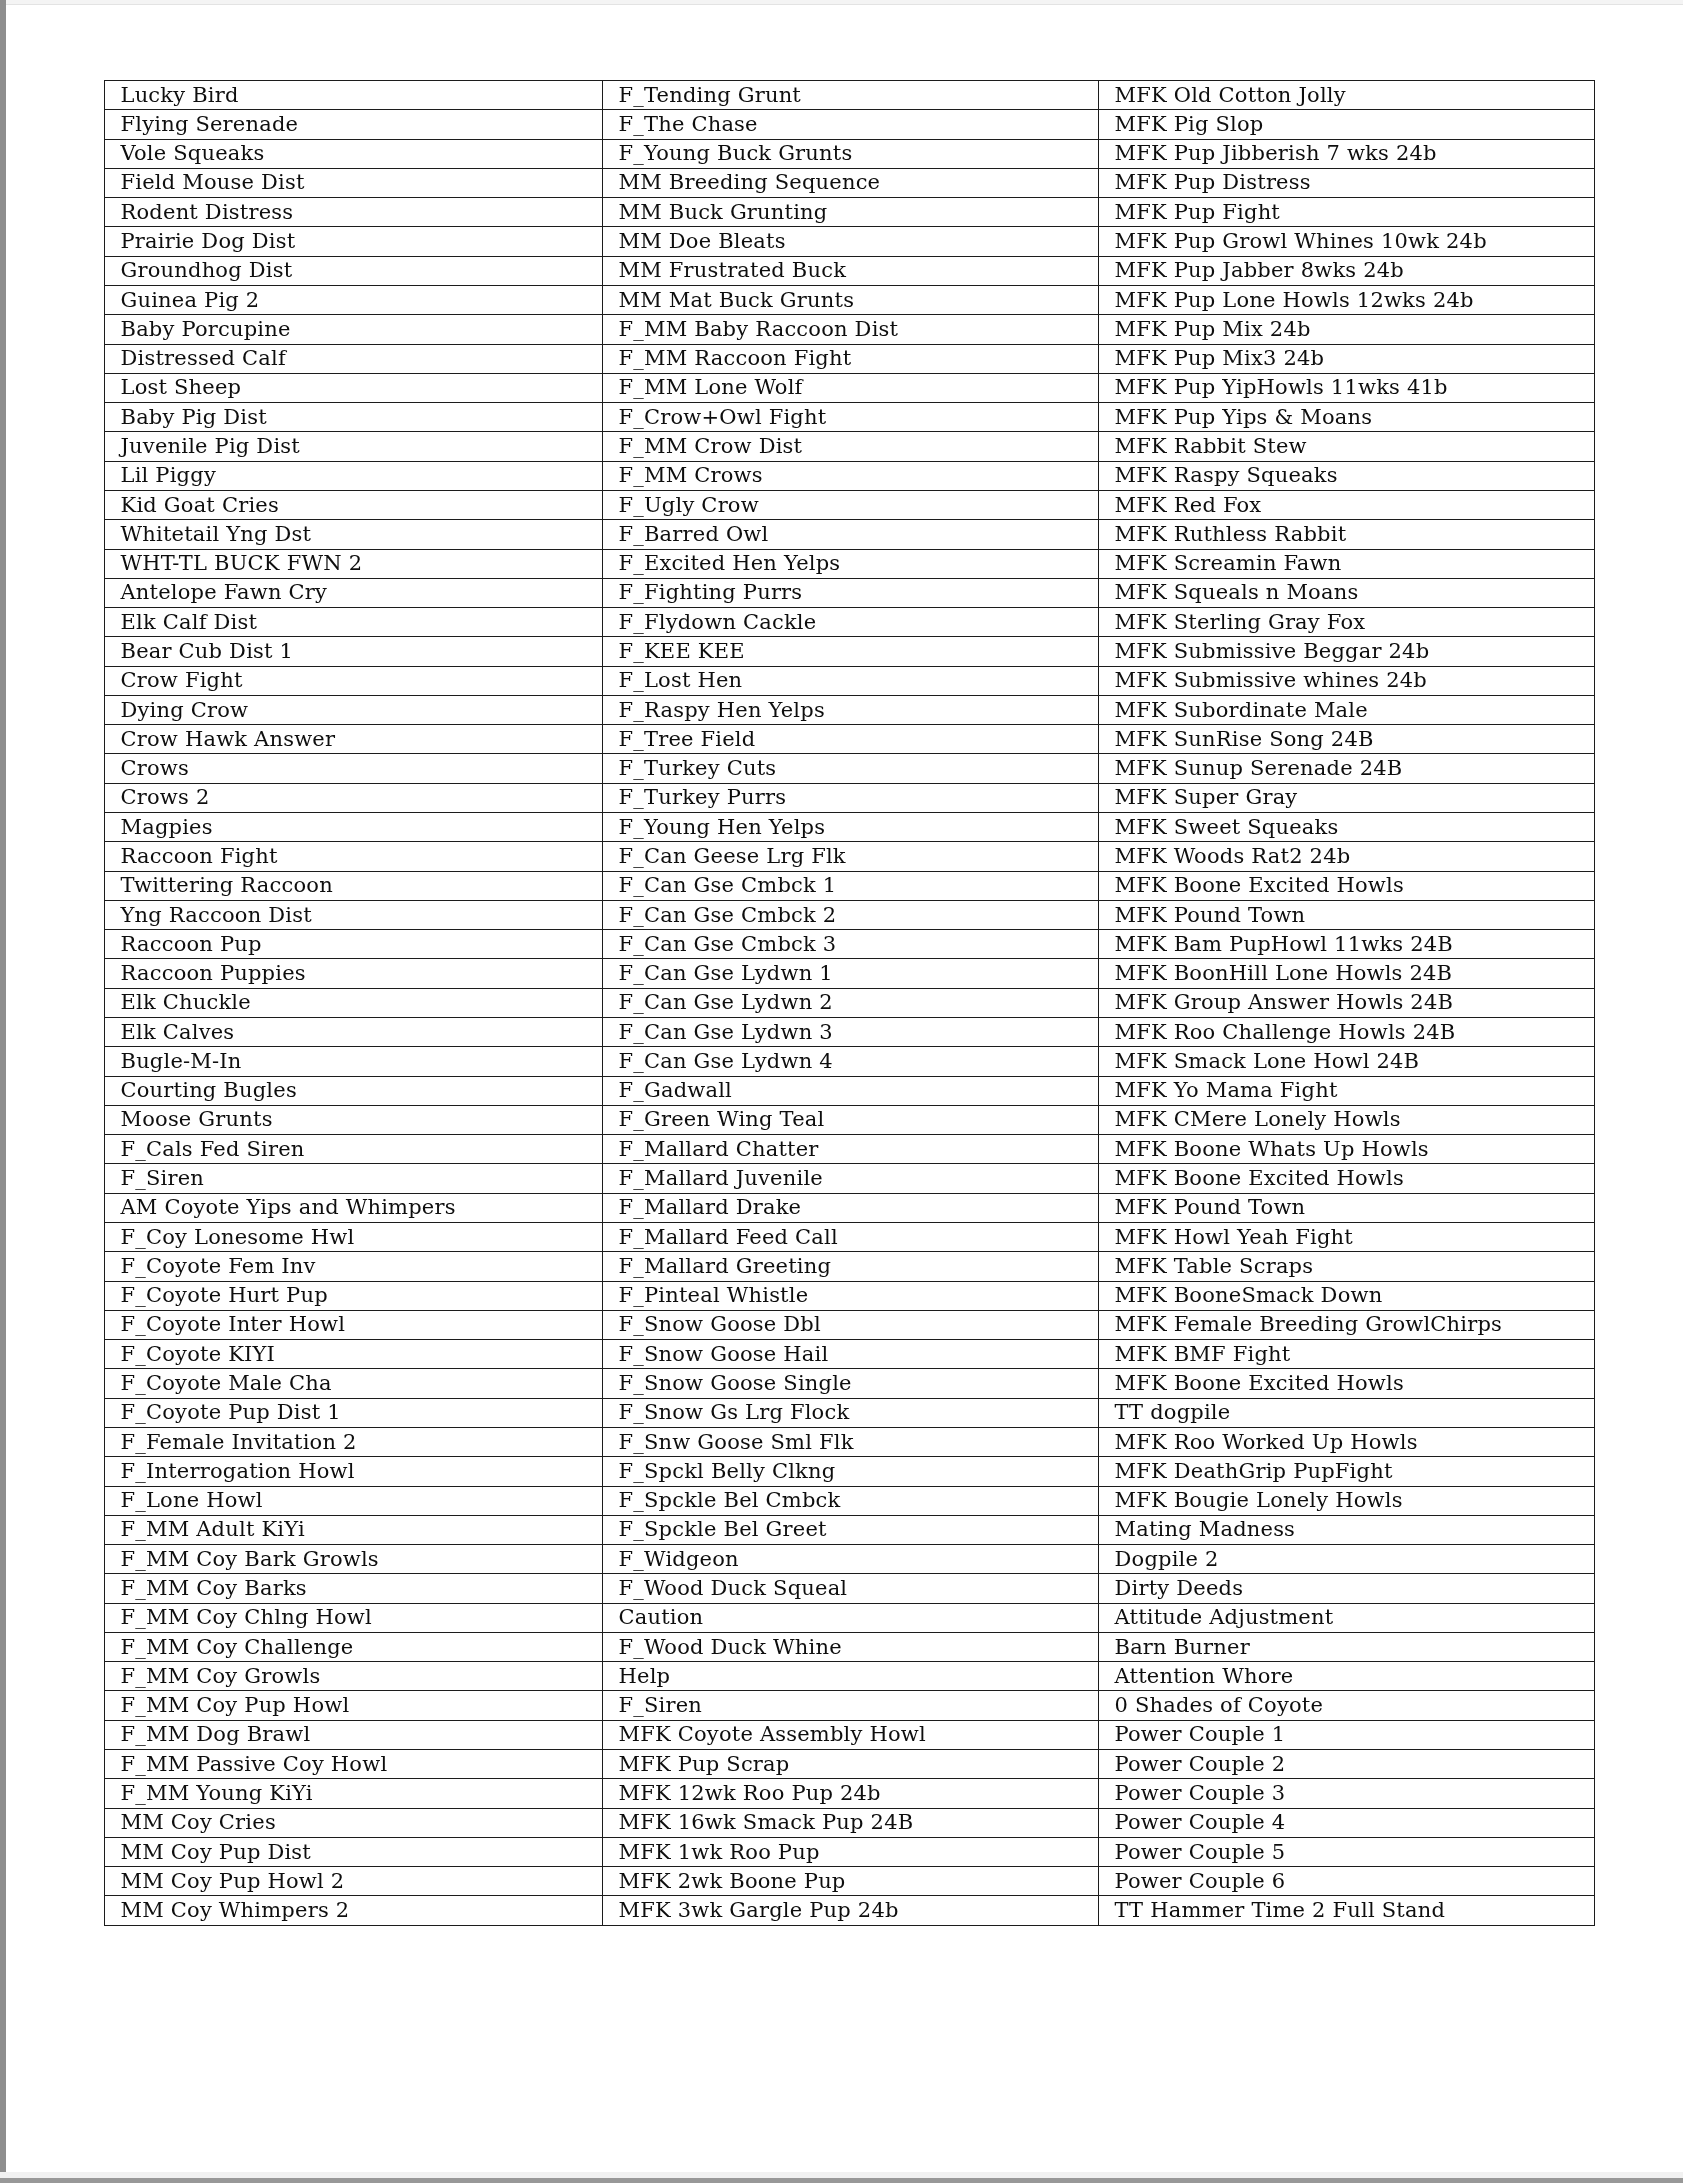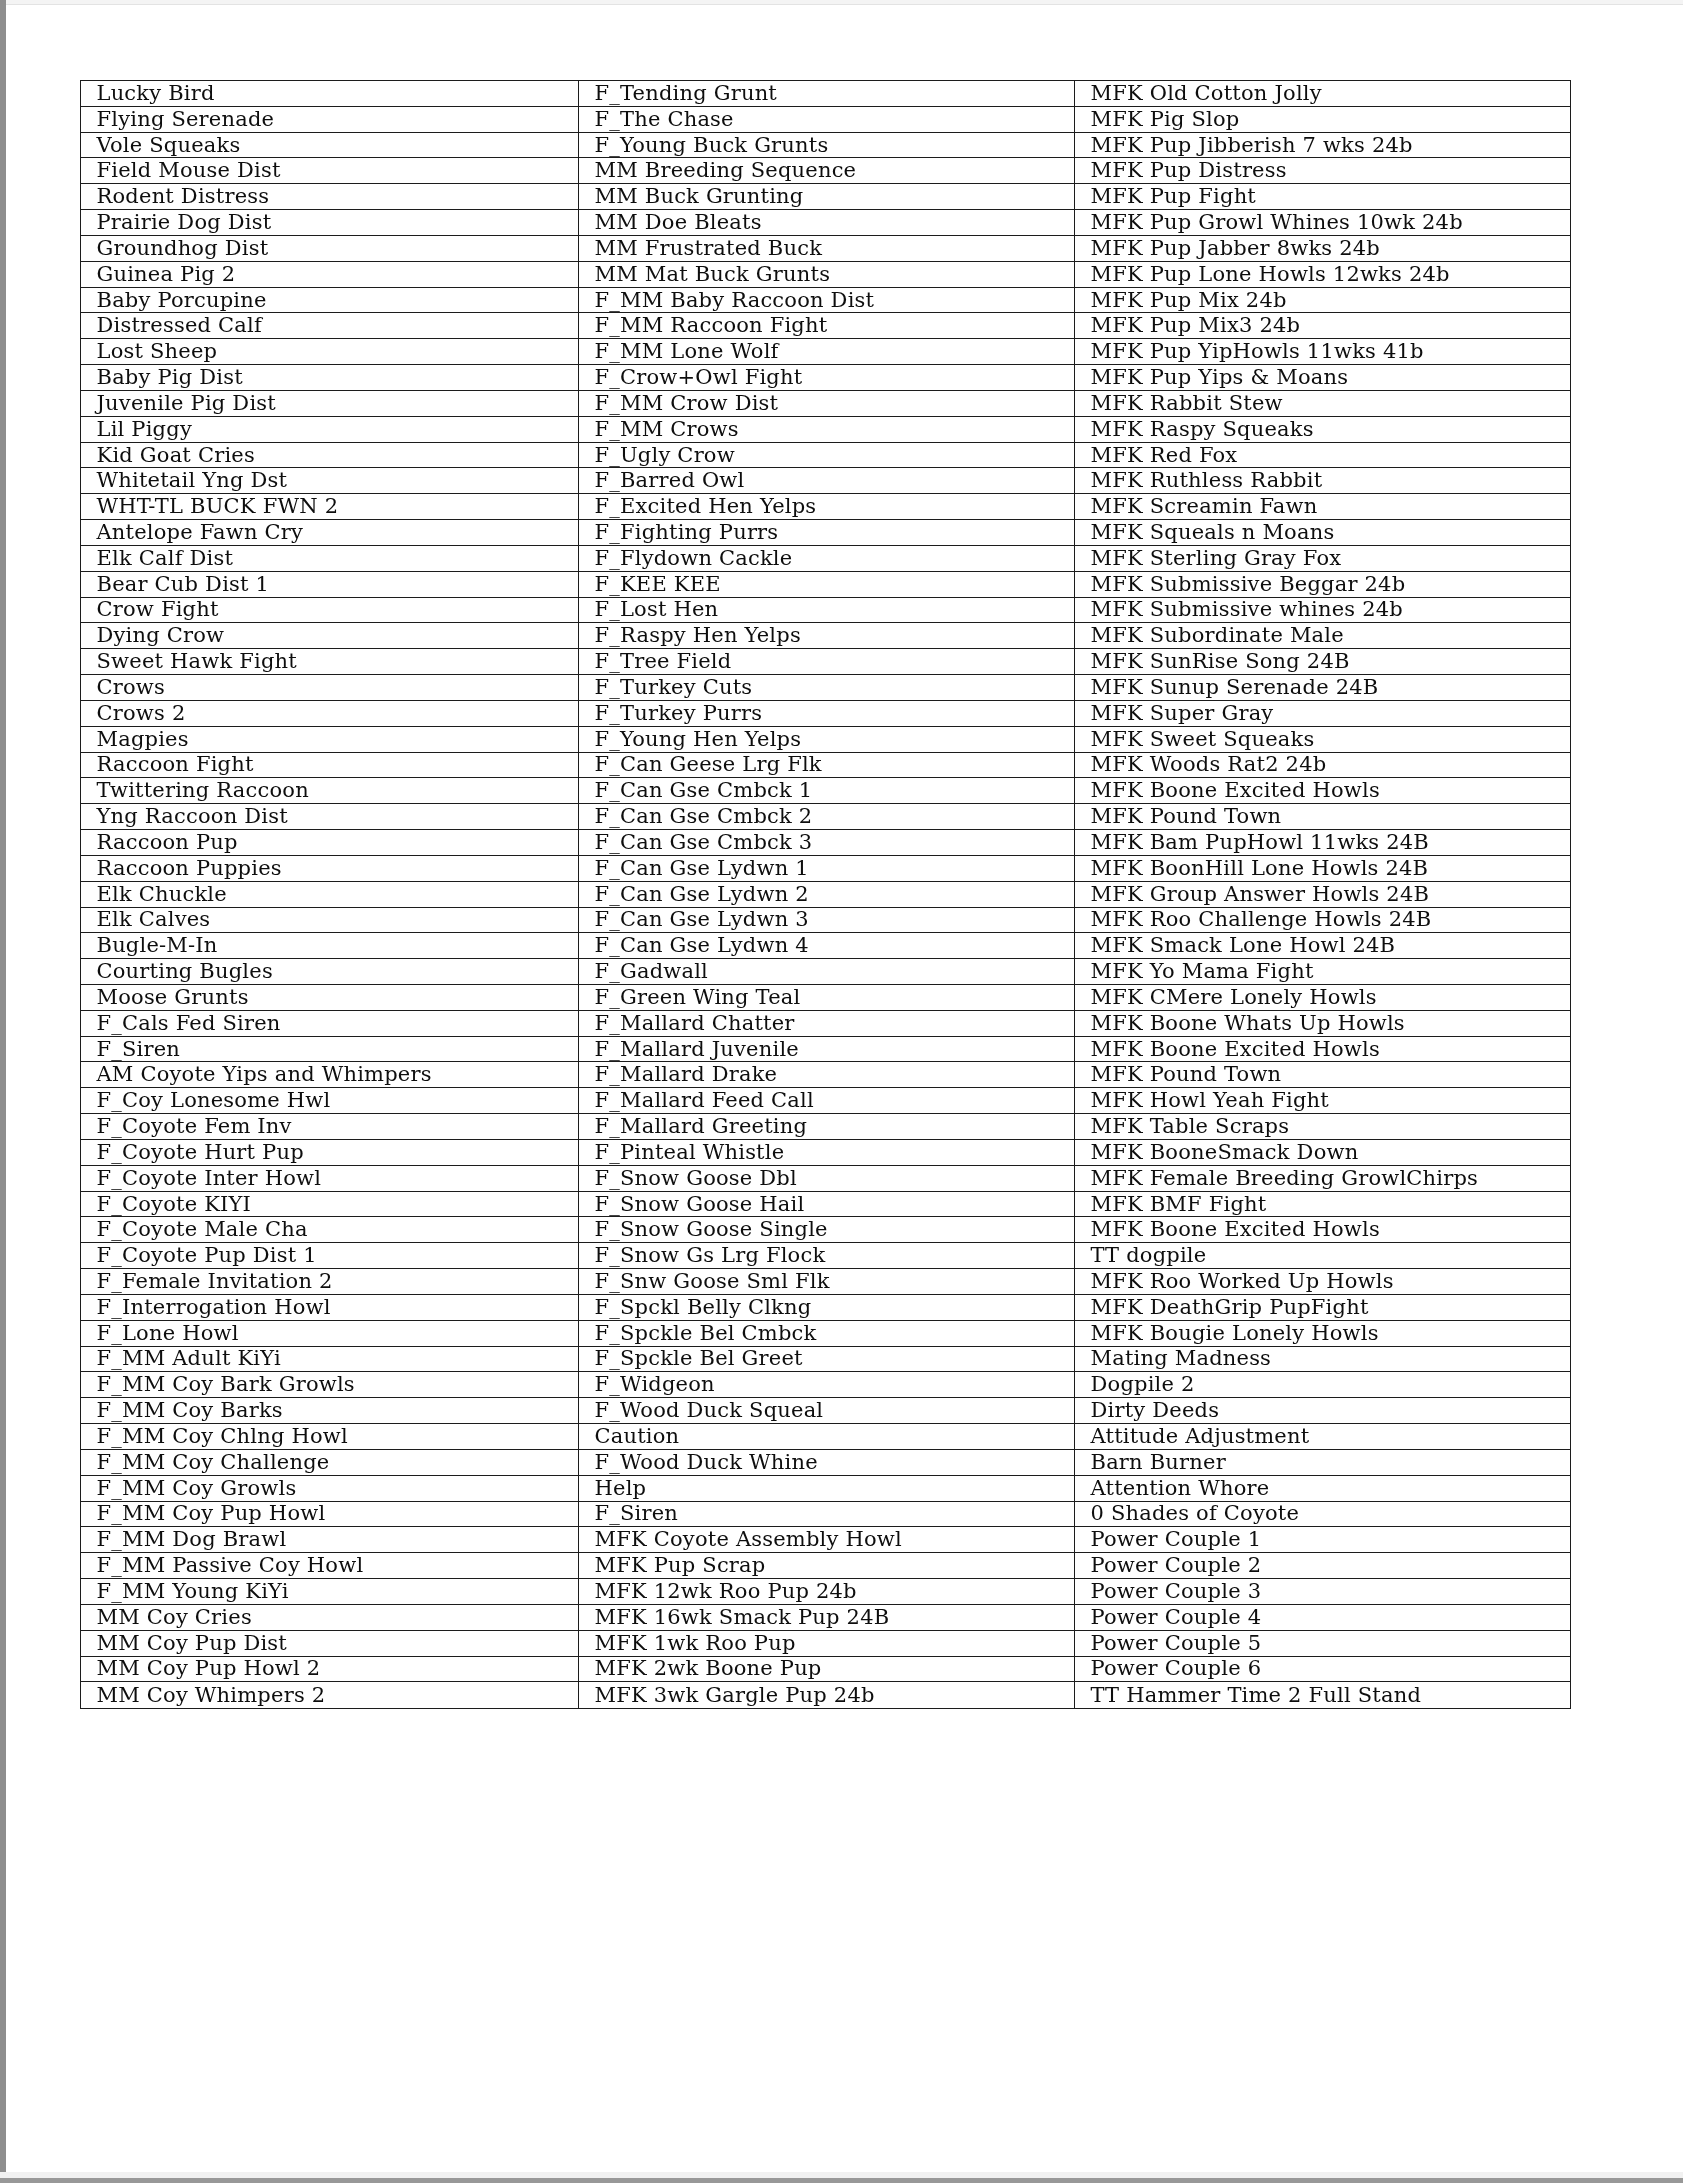--- a/index.html
+++ b/index.html
@@ -34,24 +34,24 @@
     background: #f1f1f1;
   }
   .edge-bottom {
     position: absolute;
     left: 0; bottom: 0;
     width: 100%; height: 6.4px;
     background: #989898;
   }
   table.sound-table {
     position: absolute;
-    left: 80px;
+    left: 104px;
     top: 80px;
     width: 1490px;
-    height: 1629px;
+    height: 1846px;
     border-collapse: collapse;
     table-layout: fixed;
   }
   table.sound-table td {
     border: 1.8px solid #1c1c1c;
     font-size: 21px;
     line-height: 1;
     color: #0e0e0e;
     padding: 0 5.5px 0 15.5px;
     white-space: nowrap;
@@ -179,21 +179,21 @@
         <td>Crow Fight</td>
         <td>F_Lost Hen</td>
         <td>MFK Submissive whines 24b</td>
       </tr>
       <tr>
         <td>Dying Crow</td>
         <td>F_Raspy Hen Yelps</td>
         <td>MFK Subordinate Male</td>
       </tr>
       <tr>
-        <td>Sweet Hawk Fight</td>
+        <td>Crow Hawk Answer</td>
         <td>F_Tree Field</td>
         <td>MFK SunRise Song 24B</td>
       </tr>
       <tr>
         <td>Crows</td>
         <td>F_Turkey Cuts</td>
         <td>MFK Sunup Serenade 24B</td>
       </tr>
       <tr>
         <td>Crows 2</td>

